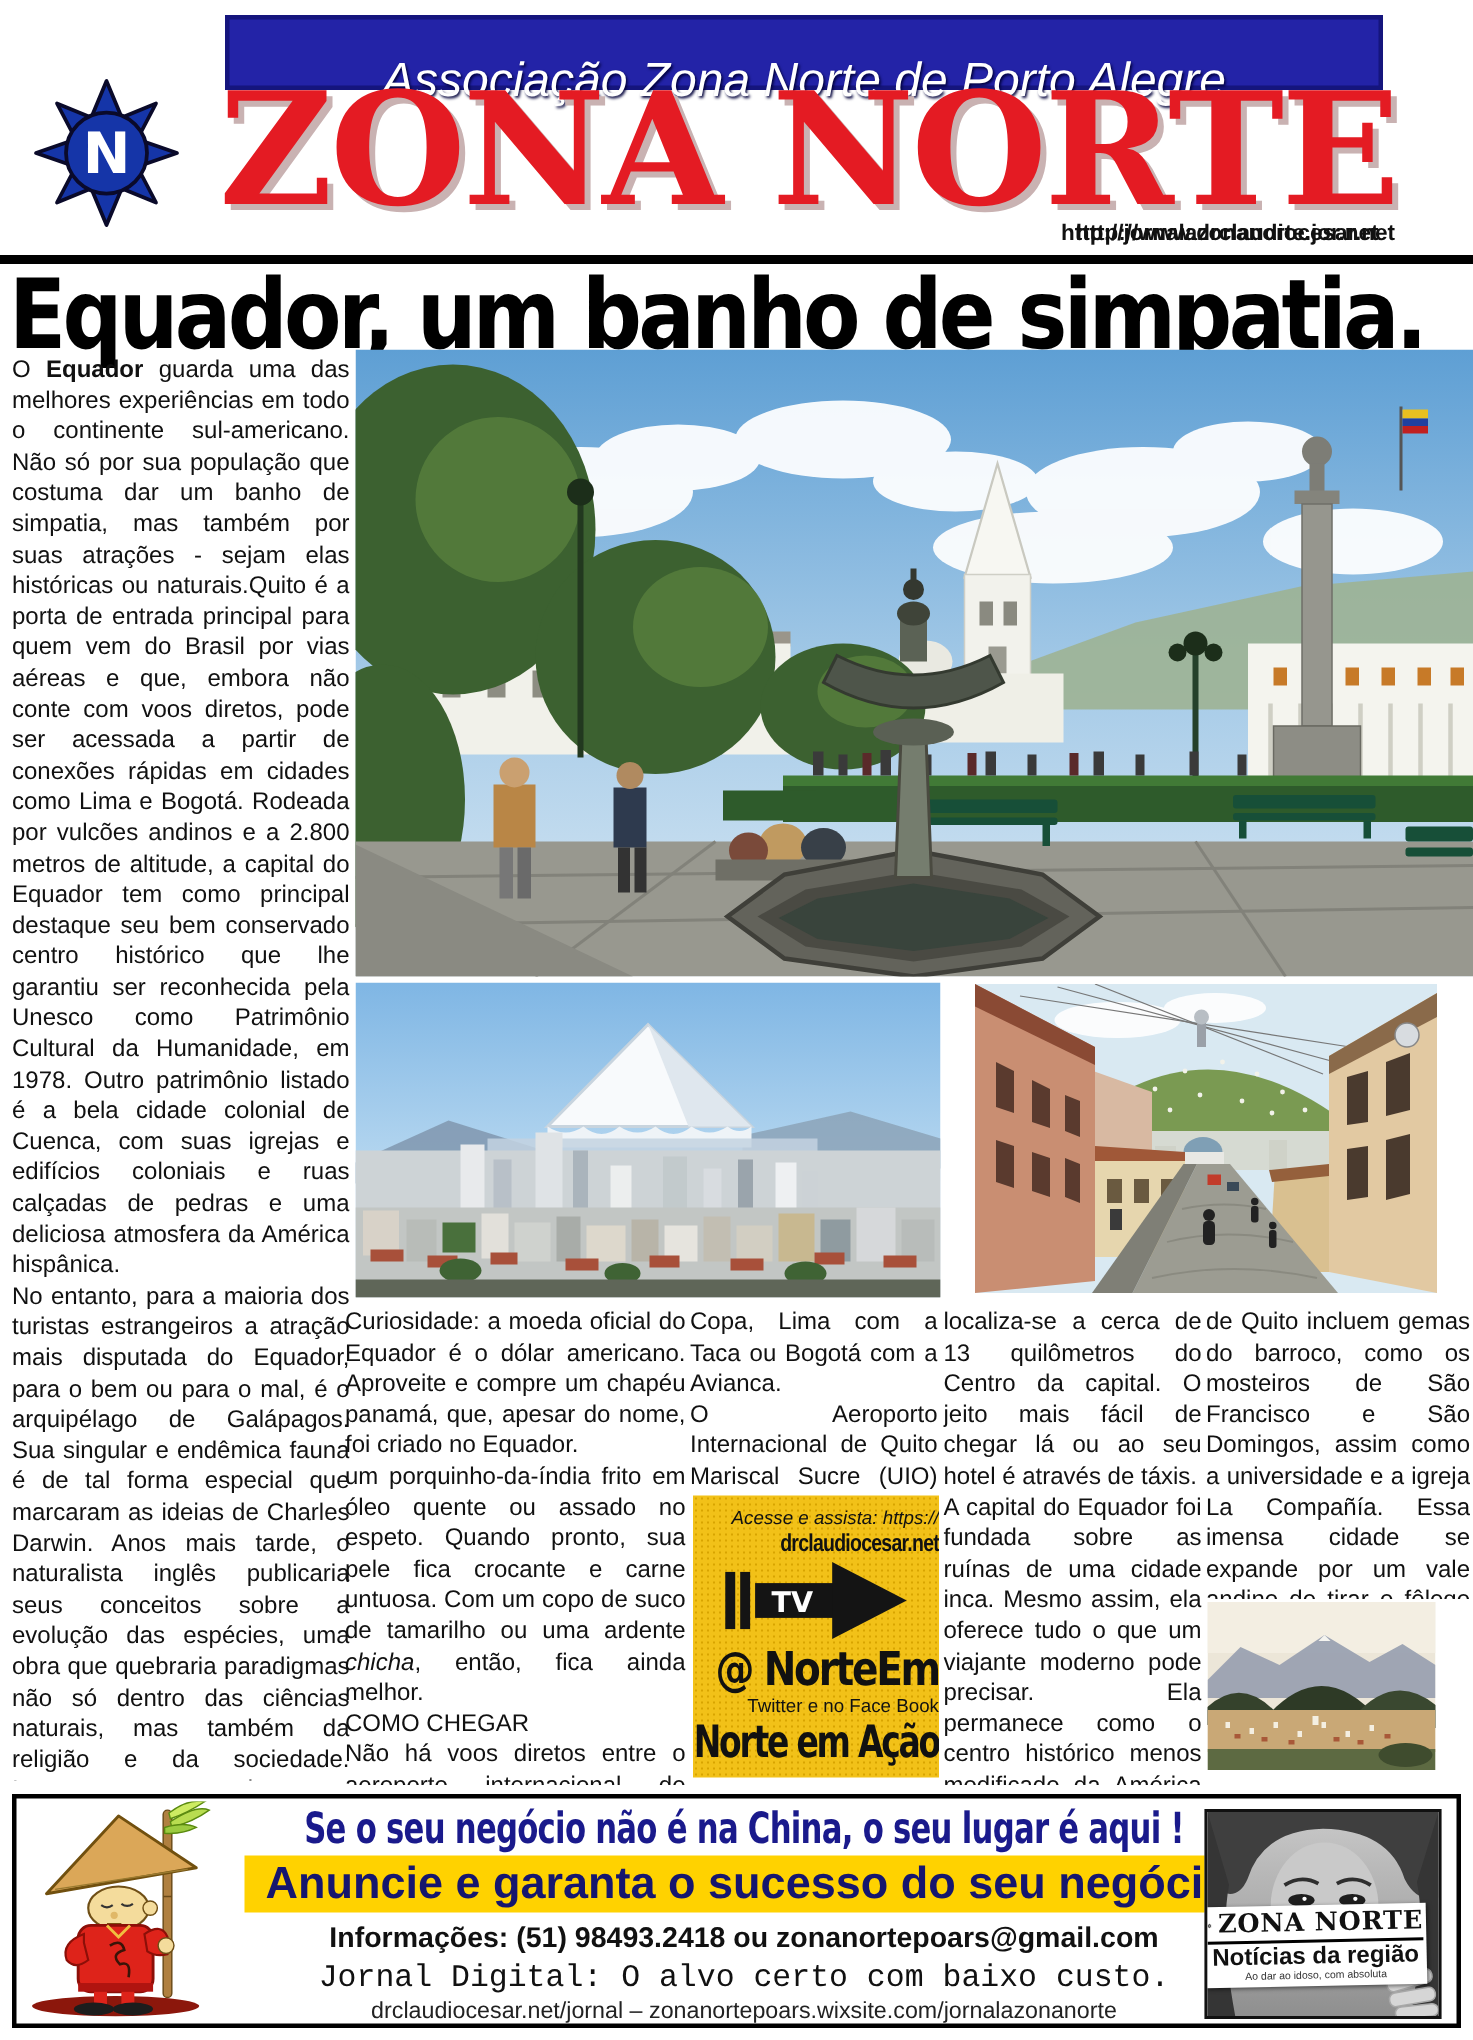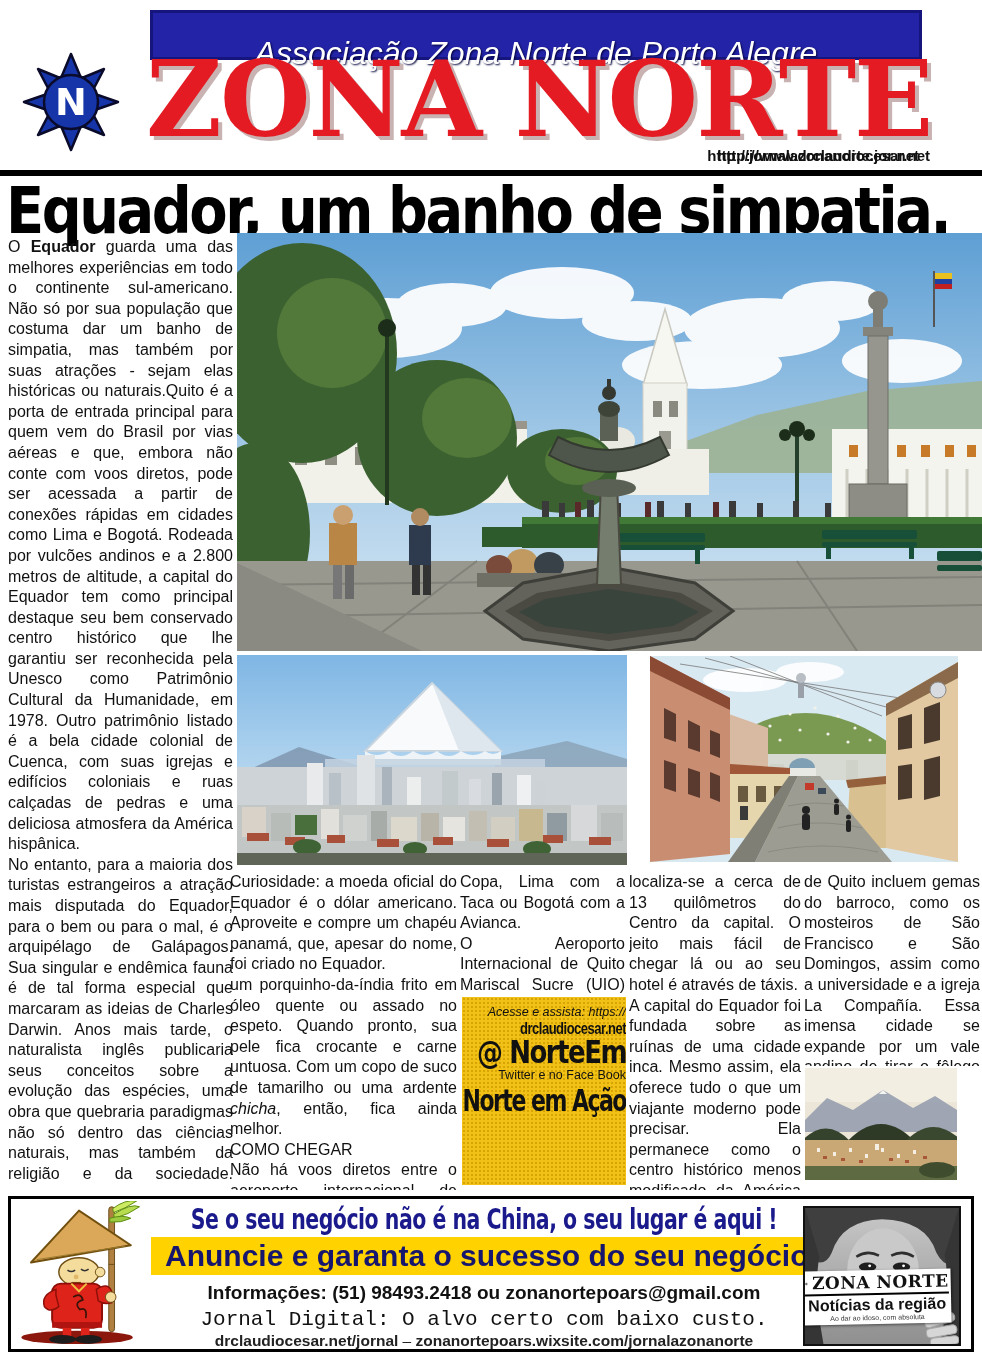--- a/index.html
+++ b/index.html
@@ -53,29 +53,29 @@
   .tv-l1{font-style:italic;font-size:12.5px;margin-top:8px;}
   .tv-l2{font-weight:800;font-size:13px;letter-spacing:-0.5px;transform:scale(1,1.25);transform-origin:center top;}
   .tv-arrow{width:132px;height:58px;margin:4px auto 0;}
   .tv-handle span{display:inline-block;font-size:26px;transform:scale(1,1.2);transform-origin:center top;}
   .tv-l4{font-size:12.5px;margin-top:4px;}
   .tv-l5 span{display:inline-block;font-size:22px;transform:scale(1,1.35);transform-origin:center top;margin-top:2px;}
 
   
   .footer{position:absolute;left:8px;top:1196px;width:960px;height:150px;border:3px solid #000;background:#fff;}
   .cartoon{position:absolute;left:4px;top:2px;width:128px;height:146px;}
-  .footer-center{position:absolute;left:140px;top:3px;width:666px;text-align:center;}
+  .footer-center{position:absolute;left:152px;top:3px;width:666px;text-align:center;}
   .f-headline span{display:inline-block;font-size:20.5px;color:#1a1a8c;letter-spacing:-0.5px;
     transform:scale(1,1.4);transform-origin:center top;white-space:nowrap;}
   .f-highlight{display:inline-block;background:#ffd200;color:#16166e;font-weight:bold;
     font-size:30px;padding:2px 14px;margin-top:11px;white-space:nowrap;}
   .f-info{font-weight:bold;font-size:19px;margin-top:7px;white-space:nowrap;}
   .f-slogan{font-family:"Liberation Mono","DejaVu Sans Mono",monospace;font-size:21px;margin-top:4px;white-space:nowrap;}
   .f-urls{font-size:15.5px;margin-top:1px;color:#222;white-space:nowrap;}
-  .f-urls .lnk{cursor:pointer;font-weight:bold;}
+  .f-urls .lnk{cursor:pointer;}
 
   
   .region-card{position:absolute;right:10px;top:7px;width:154px;height:136px;border:2px solid #111;
     background:#b5b5b5;overflow:hidden;}
   .rc-photo{position:absolute;inset:0;}
   .rc-card{position:absolute;left:-2px;right:8px;top:62px;background:#fff;padding:2px 2px 3px;
     transform:rotate(-1.2deg);box-shadow:1px 1px 3px rgba(0,0,0,.55);}
   .rc-title-row{display:flex;align-items:center;justify-content:center;gap:4px;
     border-bottom:2px solid #000;padding-bottom:1px;}
   .rc-logo{width:19px;height:19px;}
@@ -455,20 +455,29 @@
 
   </div>
 
   <div class="col col5">
     <p><span>de Quito incluem gemas do barroco, como os mosteiros de São Francisco e São Domingos, assim como a universidade e a igreja La Compañía. Essa imensa cidade se expande por um vale andino de tirar o fôlego cercado por picos vulcânicos.</span></p>
   </div>
 
   <div class="tv-ad">
     <div class="tv-l1">Acesse e assista: https://</div>
     <div class="tv-l2">drclaudiocesar.net</div>
+    <div class="tv-arrow">
+      <svg viewBox="0 0 150 70">
+        <rect x="2" y="12" width="8" height="46" fill="#141414"></rect>
+        <rect x="14" y="12" width="8" height="46" fill="#141414"></rect>
+        <rect x="26" y="21" width="64" height="28" fill="#141414"></rect>
+        <polygon points="88,4 148,35 88,66" fill="#141414"></polygon>
+        <text x="56" y="44" text-anchor="middle" fill="#fff" font-family="DejaVu Sans, sans-serif" font-weight="bold" font-size="23">TV</text>
+      </svg>
+    </div>
     <div class="tv-handle"><span class="impact">@ NorteEm</span></div>
     <div class="tv-l4">Twitter  e no Face Book</div>
     <div class="tv-l5"><span class="impact">Norte em Ação</span></div>
   </div>
 
   <figure class="photo-painting" style="margin:0">
     <svg viewBox="0 0 152 112" preserveAspectRatio="none">
       <rect width="152" height="112" fill="#ece6d8"></rect>
       <rect width="152" height="34" fill="#f3eee2"></rect>
       <path d="M0 52 L22 30 L48 42 L78 22 L108 40 L130 28 L152 42 L152 64 L0 64 Z" fill="#98a0b0" opacity="0.92"></path>

